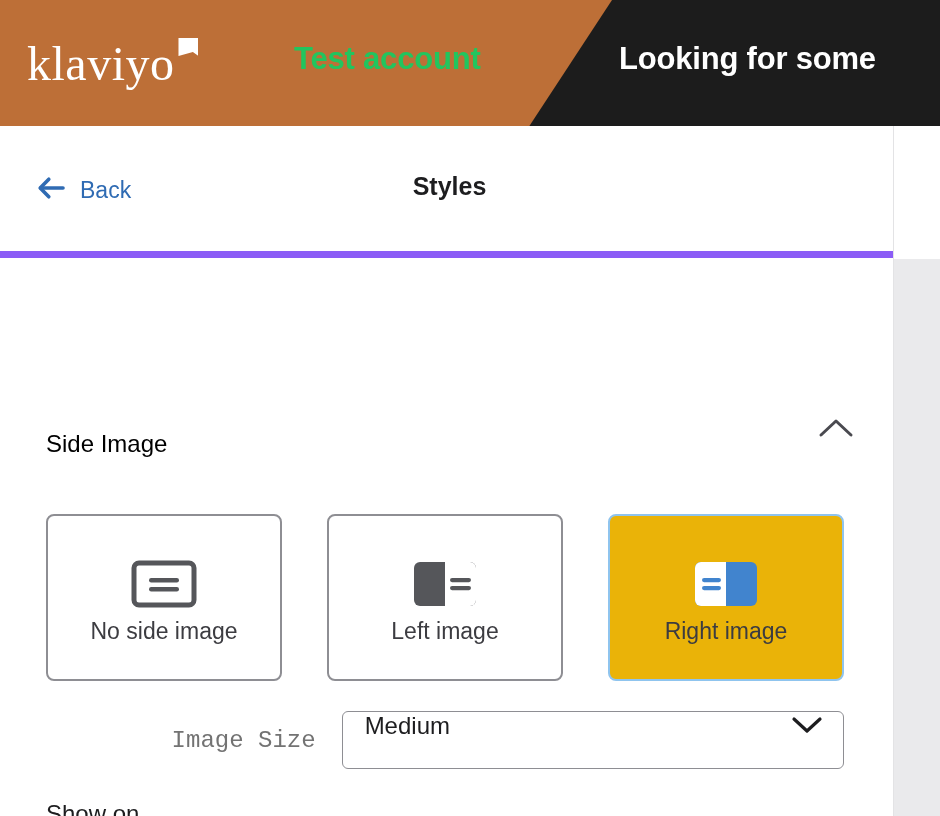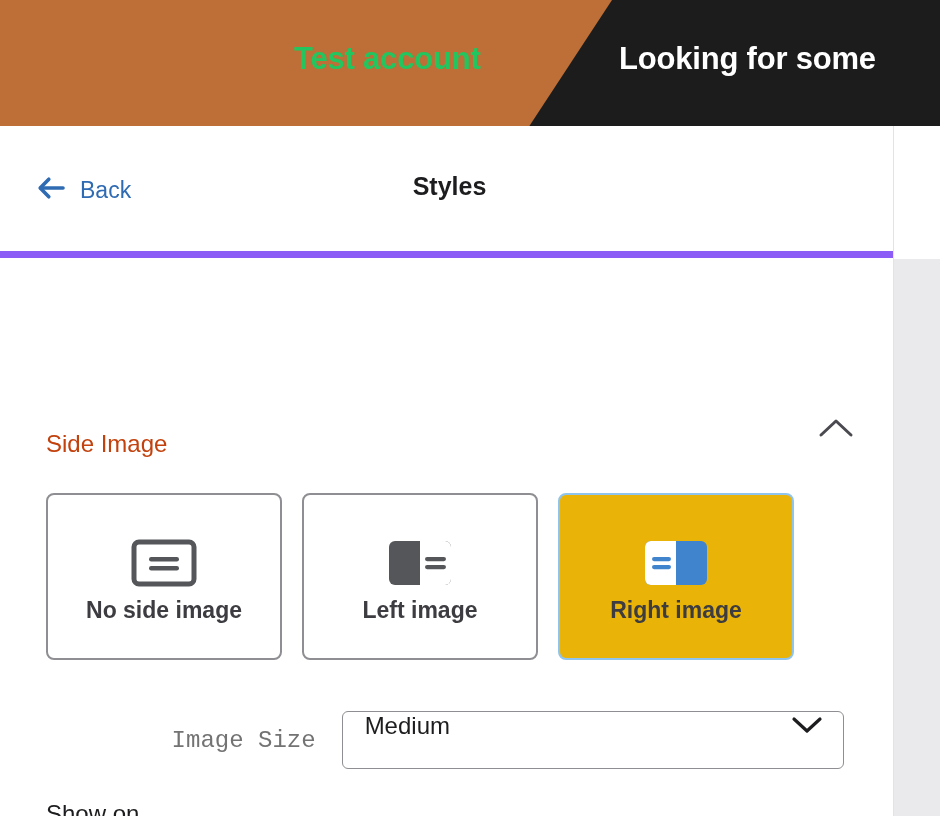--- a/index.html
+++ b/index.html
@@ -134,32 +134,31 @@
     width: 894px;
     height: 90px;
     display: flex;
     align-items: center;
     justify-content: space-between;
     padding: 0 38px 0 46px;
     cursor: pointer;
   }
   .section-title {
     font-size: 24px;
-    color: #c2410c;
+    color: #000000;
     margin-top: 28px;
   }
   .chevron-up { display: block; }
 
   
   .options-row {
     position: absolute;
-    left: 46px; top: 367px;
-    display: flex;
-    gap: 20px;
-    font-weight: bold;
+    left: 46px; top: 388px;
+    display: flex;
+    gap: 45px;
   }
   .option-card {
     width: 236px;
     height: 167px;
     border: 2px solid #8e8e93;
     border-radius: 8px;
     background: #ffffff;
     display: flex;
     flex-direction: column;
     align-items: center;
@@ -229,20 +228,24 @@
   }
 </style>
 </head>
 <body>
 
 <div class="screen">
 
   <div class="topbar">
     <div class="topbar-orange"></div>
 
+    <div class="brand-logo">
+      <span class="brand-wordmark">klaviyo</span>
+      <span class="brand-flag"></span>
+    </div>
 
     <div class="account-name">Test account</div>
     <div class="promo-text">Looking for some</div>
   </div>
 
   <div class="side-gray"></div>
 
   <div class="panel">
 
     <div class="panel-header">

